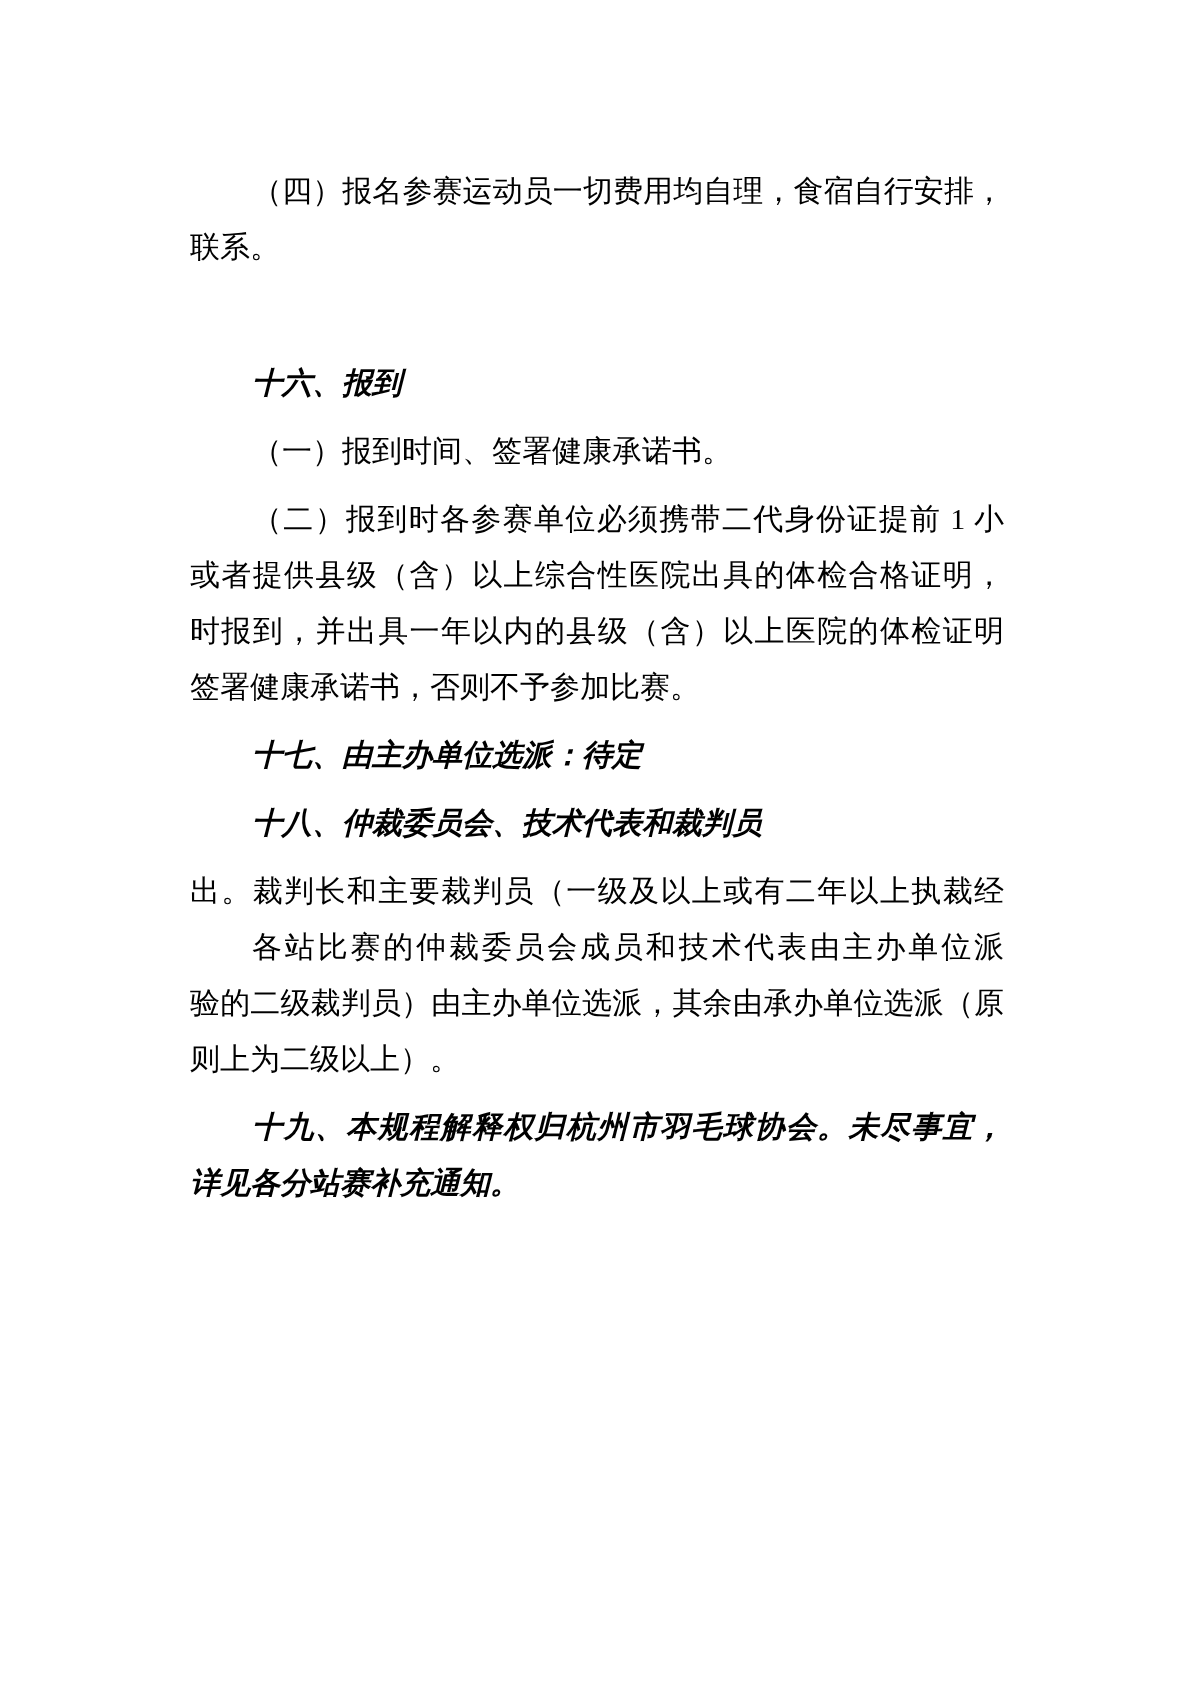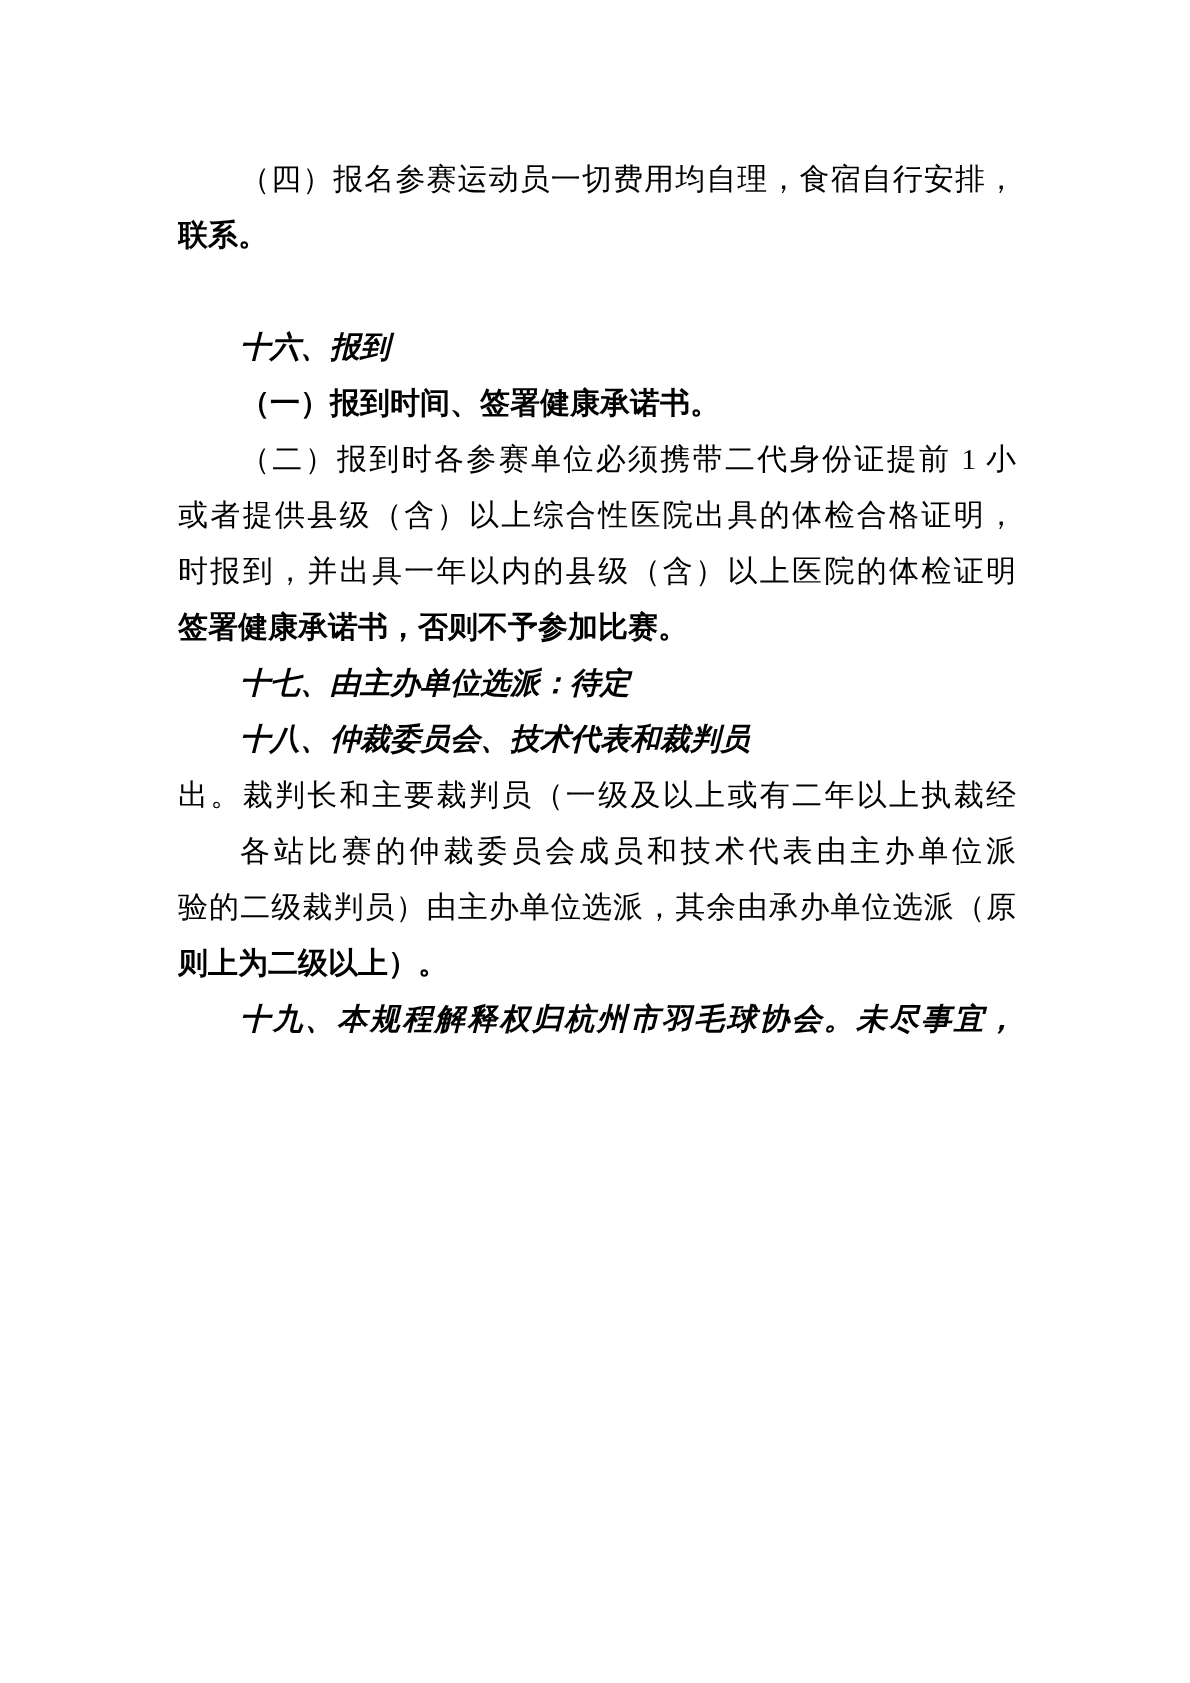--- a/index.html
+++ b/index.html
@@ -14,35 +14,34 @@
     overflow: hidden;
     font-family: "Liberation Serif", "DejaVu Serif", serif;
     color: #000000;
   }
   #doc {
     position: absolute;
     left: 178px;
     top: 151px;
     width: 838px;
   }
-  .block { margin: 0; padding: 0; }
+  .block { margin: 12px; padding: 0; }
   .line {
     height: 56px;
     line-height: 56px;
     font-size: 30px;
     color: #000000;
     text-align: justify;
     text-align-last: justify;
     white-space: normal;
     overflow: hidden;
   }
   .line.nojustify {
     text-align: left;
     text-align-last: left;
-    font-weight: bold;
   }
   .line.indent {
     text-indent: 62px;
   }
   .line.bold {
     font-weight: 700;
     font-style: italic;
   }
   .spacer {
     height: 56px;
@@ -77,15 +76,16 @@
         <div class="line indent nojustify bold">十八、仲裁委员会、技术代表和裁判员</div>
       </div>
       <div class="block">
         <div class="line">出。裁判长和主要裁判员（一级及以上或有二年以上执裁经</div>
         <div class="line indent">各站比赛的仲裁委员会成员和技术代表由主办单位派</div>
         <div class="line">验的二级裁判员）由主办单位选派，其余由承办单位选派（原</div>
         <div class="line nojustify">则上为二级以上）。</div>
       </div>
       <div class="block">
         <div class="line indent bold">十九、本规程解释权归杭州市羽毛球协会。未尽事宜，</div>
+        <div class="line nojustify bold">详见各分站赛补充通知。</div>
       </div>
     </div>
 </main>
 
 </body></html>

